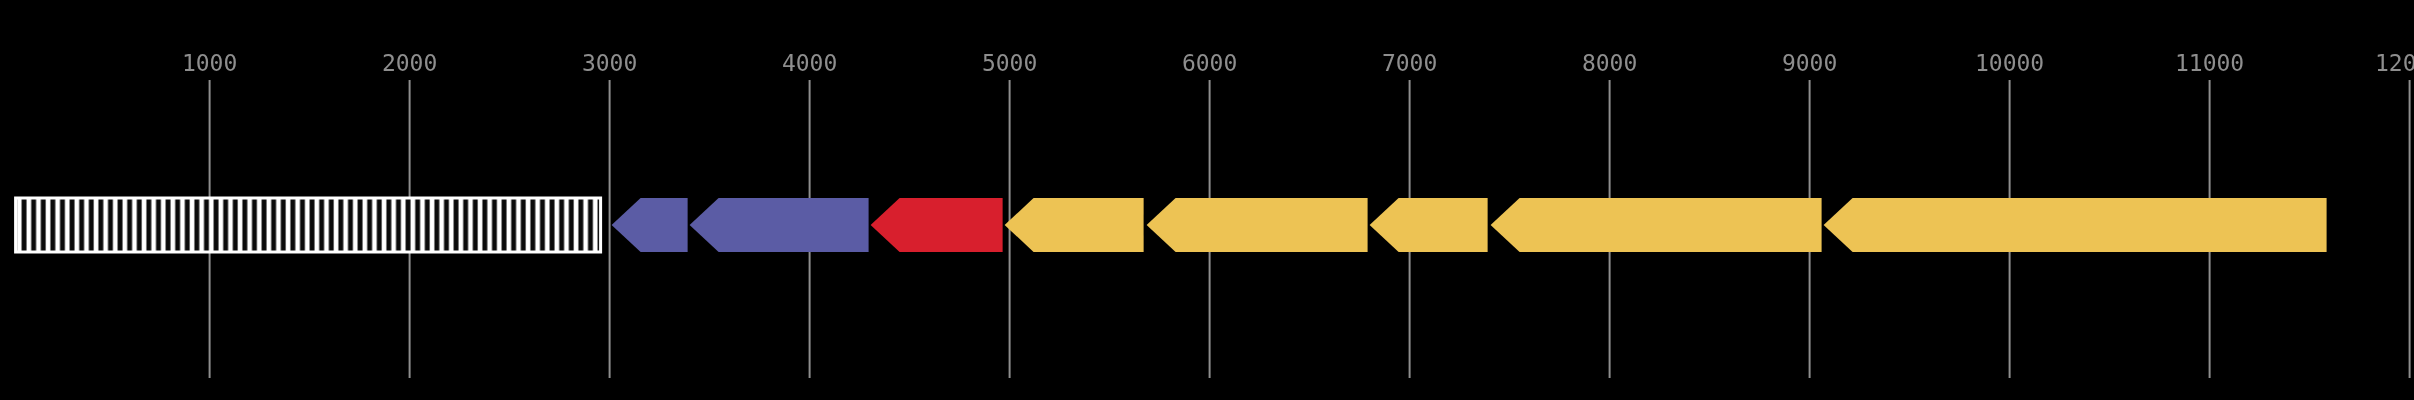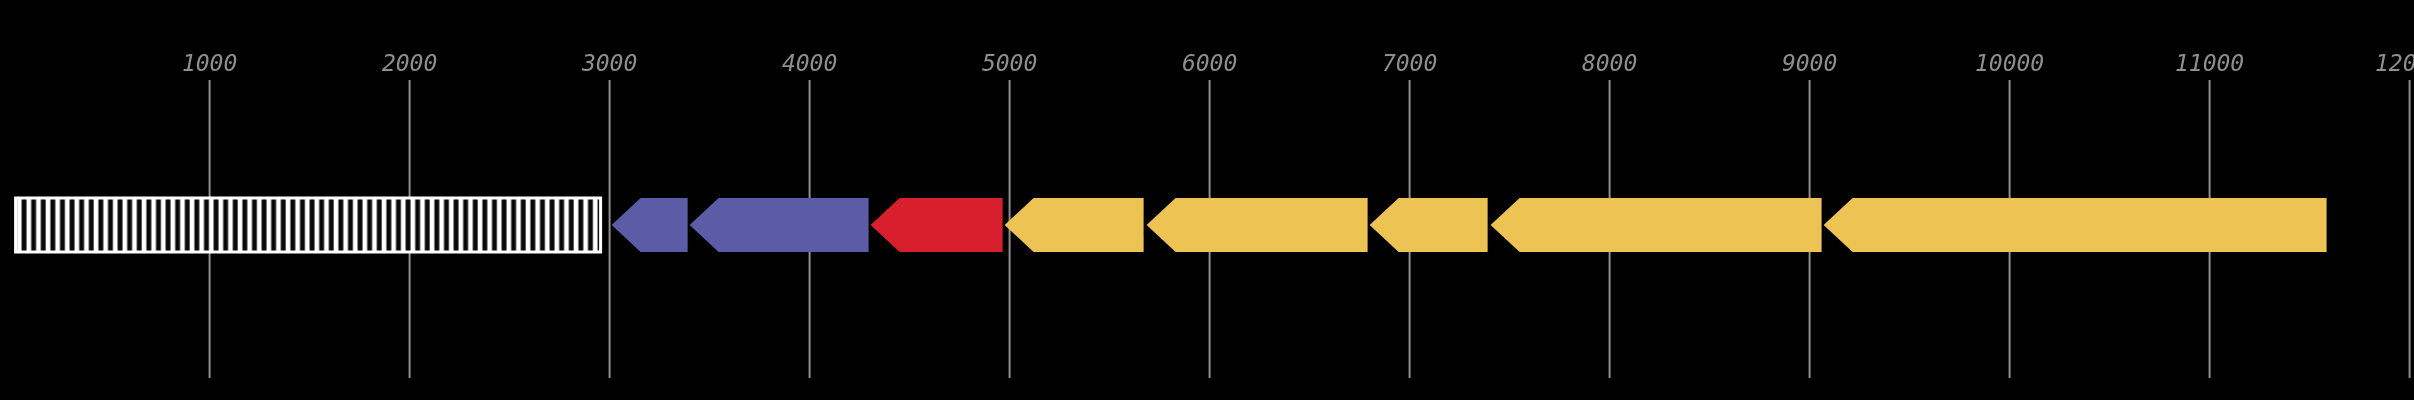--- a/index.html
+++ b/index.html
@@ -8,21 +8,20 @@
     background: #000000;
     width: 2414px;
     height: 400px;
     overflow: hidden;
     font-family: "DejaVu Sans Mono", "Liberation Mono", monospace;
   }
   figure.genome-map {
     margin: 0;
     width: 2414px;
     height: 400px;
-    font-style: italic;
   }
   svg { display: block; }
   text.tick-label {
     font-family: "DejaVu Sans Mono", "Liberation Mono", monospace;
     font-size: 23px;
   }
 </style>
 </head>
 <body>
 

